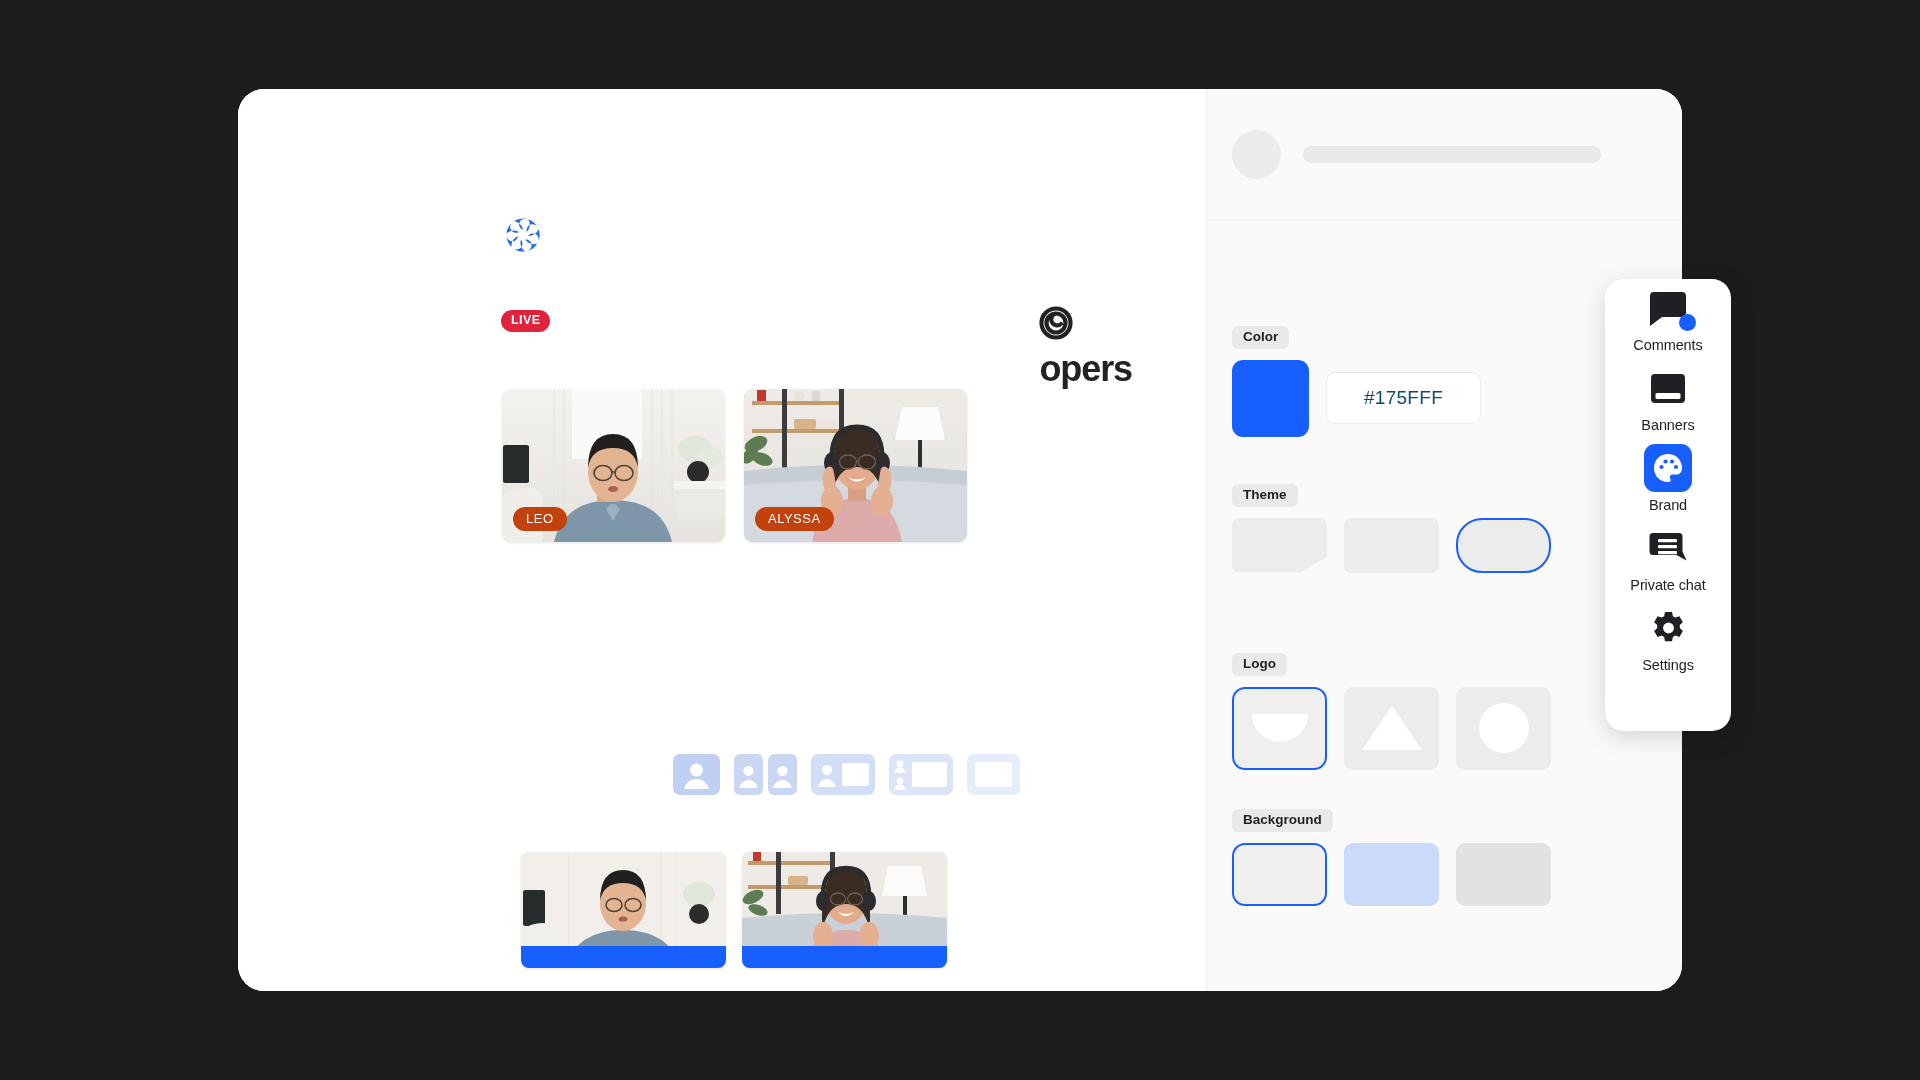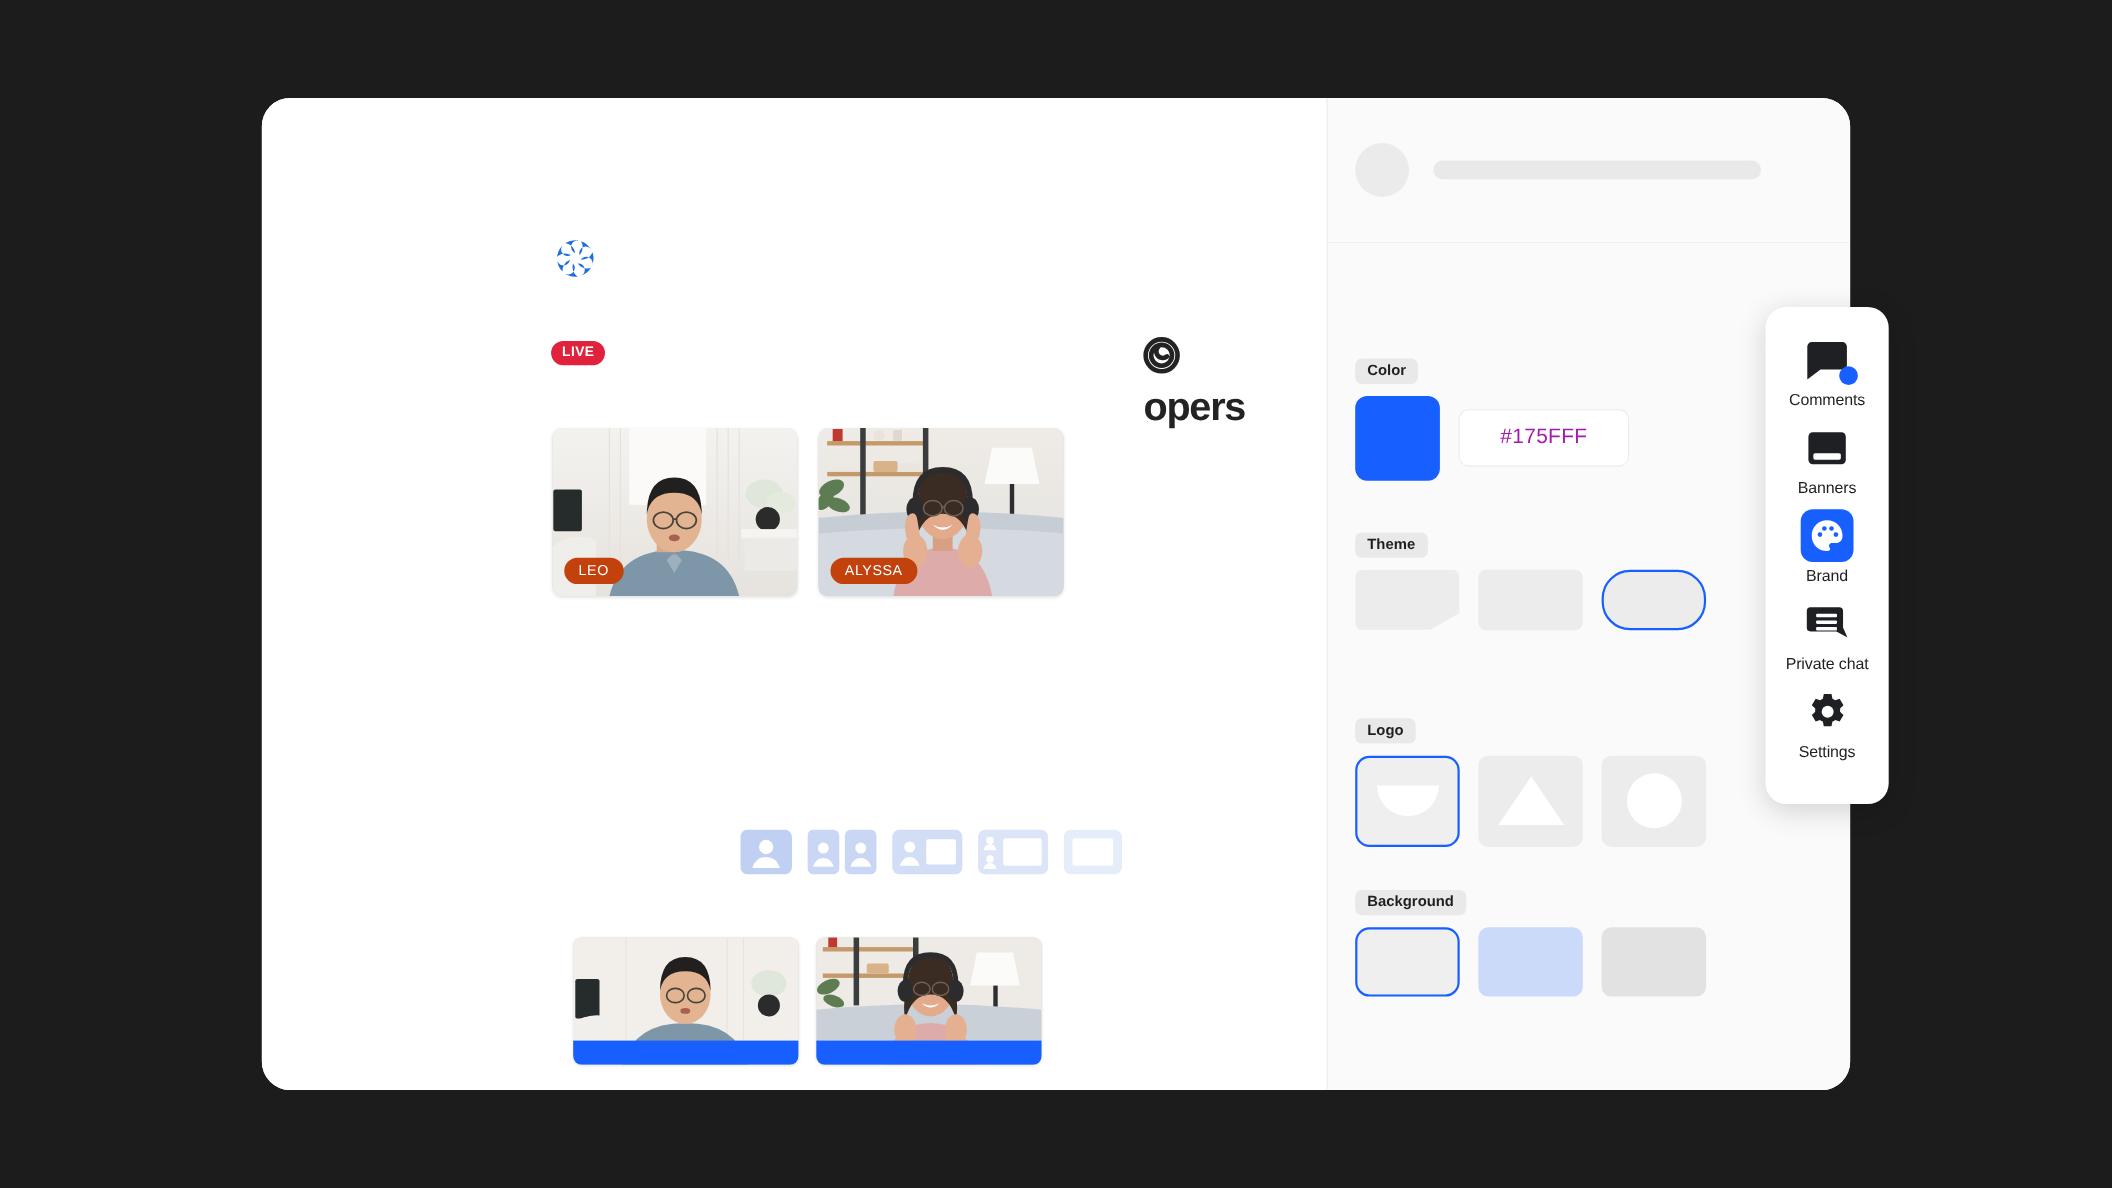--- a/index.html
+++ b/index.html
@@ -152,21 +152,21 @@
     width: 77px; height: 77px; border-radius: 11px;
     background: #175FFF;
   }
   #hex-field {
     width: 155px; height: 52px;
     align-self: center;
     background: #fff;
     border: 1px solid #ececec;
     border-radius: 9px;
     display: flex; align-items: center; justify-content: center;
-    font-size: 19px; color: #a21caf;
+    font-size: 19px; color: #0c4a6e;
     letter-spacing: .3px;
   }
 
   
   #sec-theme { top: 395px; }
   .theme-opt { width: 95px; height: 55px; background: #ececec; }
   .theme-opt.t1 {
     border-radius: 7px;
     clip-path: polygon(0 0, 100% 0, 100% 72%, 72% 100%, 0 100%);
   }
@@ -210,27 +210,26 @@
   .bg-opt { width: 95px; height: 63px; border-radius: 9px; }
   .bg-opt.selected {
     border: 2.5px solid #175FFF;
     border-radius: 13px;
   }
 
   
   #tool-menu {
     position: absolute;
     left: 1605px; top: 279px;
-    width: 112px; height: 452px;
+    width: 126px; height: 452px;
     background: #fff;
     border-radius: 19px;
     box-shadow: 0 6px 26px rgba(0,0,0,.16);
     display: flex; flex-direction: column;
     align-items: center;
-    padding-top: 19px;
     gap: 2px;
     z-index: 40;
   }
   .tool-item {
     width: 100%;
     display: flex; flex-direction: column;
     align-items: center;
     padding: 5px 0 4px;
   }
   .tool-icon-wrap {

